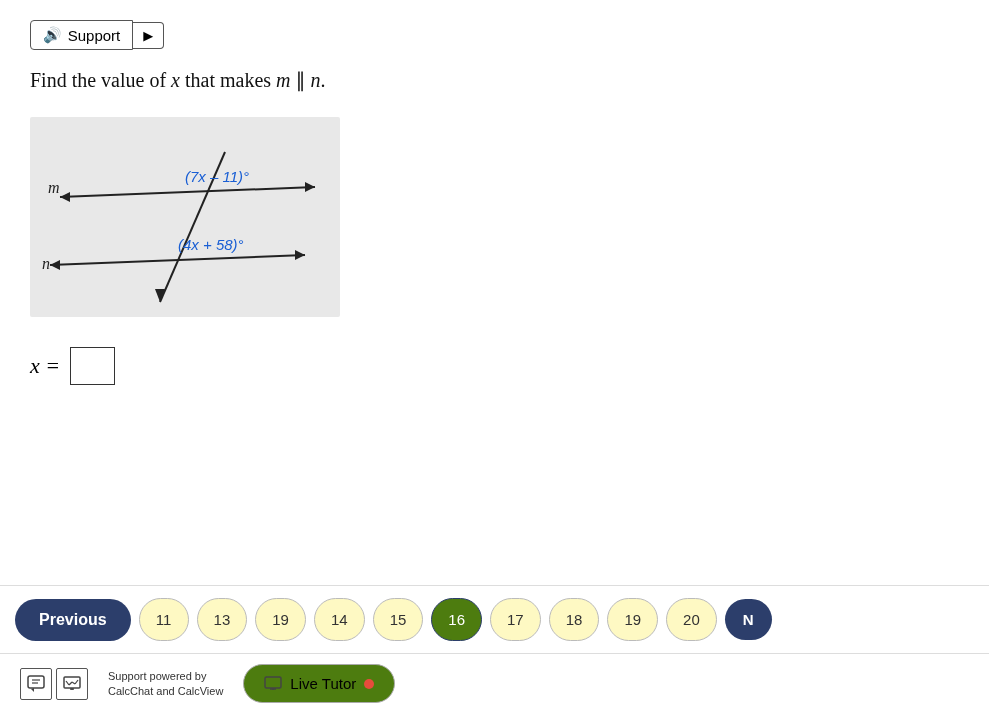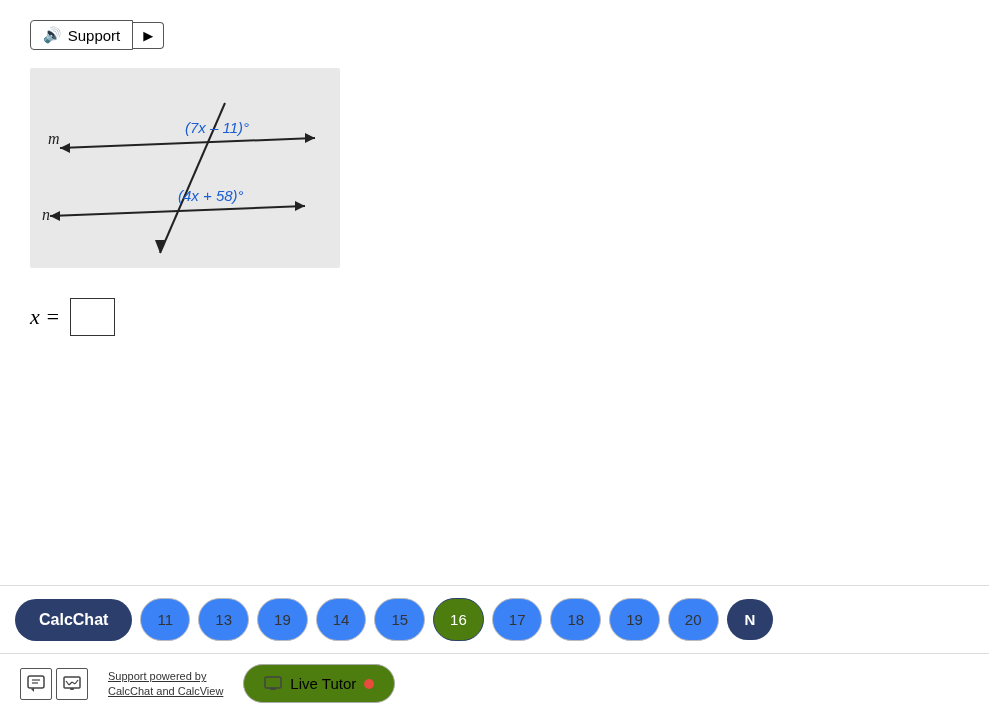--- a/index.html
+++ b/index.html
@@ -114,21 +114,21 @@
       border-radius: 22px;
       padding: 12px 24px;
       font-size: 16px;
       font-family: Arial, sans-serif;
       font-weight: bold;
       cursor: pointer;
       min-width: 100px;
     }
 
     .nav-btn-page {
-      background: #3b82f6;
+      background: #fef9c3;
       color: #333;
       border: 1.5px solid #bbb;
       border-radius: 22px;
       padding: 12px 16px;
       font-size: 15px;
       font-family: Arial, sans-serif;
       cursor: pointer;
       min-width: 50px;
       text-align: center;
     }
@@ -176,21 +176,20 @@
       font-size: 16px;
       border-radius: 2px;
       cursor: pointer;
     }
 
     .support-text {
       font-size: 11px;
       font-family: Arial, sans-serif;
       color: #333;
       line-height: 1.3;
-      text-decoration: underline;
     }
 
     .live-tutor-btn {
       display: flex;
       align-items: center;
       gap: 8px;
       border: 1.5px solid #aaa;
       border-radius: 22px;
       padding: 10px 20px;
       background: #4d7c0f;
@@ -229,20 +228,23 @@
   <div class="listen-bar">
     <button class="listen-btn">
       <span>🔊</span>
       <span>Support</span>
     </button>
     <button class="play-btn">
       <span>▶</span>
     </button>
   </div>
 
+  <div class="problem-text">
+    <span>Find the value of </span><span class="math-italic">x</span><span> that makes </span><span class="math-italic">m</span><span class="parallel-symbol"> ∥ </span><span class="math-italic">n</span><span>.</span>
+  </div>
 
   <div class="diagram-box">
     <svg class="diagram-svg" viewBox="0 0 310 200">
 
       <line x1="30" y1="80" x2="285" y2="70" stroke="#222" stroke-width="2"></line>
 
       <polygon points="285,70 275,65 275,75" fill="#222"></polygon>
 
       <polygon points="30,80 40,75 40,85" fill="#222"></polygon>
 
@@ -267,21 +269,21 @@
   </div>
 
   <div class="answer-row">
     <span>x =</span>
     <input class="answer-box" type="text" style="">
   </div>
 
 </div>
 
 <div class="bottom-nav">
-  <button class="nav-btn-prev">CalcChat</button>
+  <button class="nav-btn-prev">Previous</button>
   <button class="nav-btn-page">11</button>
   <button class="nav-btn-page">13</button>
   <button class="nav-btn-page">19</button>
   <button class="nav-btn-page">14</button>
   <button class="nav-btn-page">15</button>
   <button class="nav-btn-page active">16</button>
   <button class="nav-btn-page">17</button>
   <button class="nav-btn-page">18</button>
   <button class="nav-btn-page">19</button>
   <button class="nav-btn-page">20</button>

